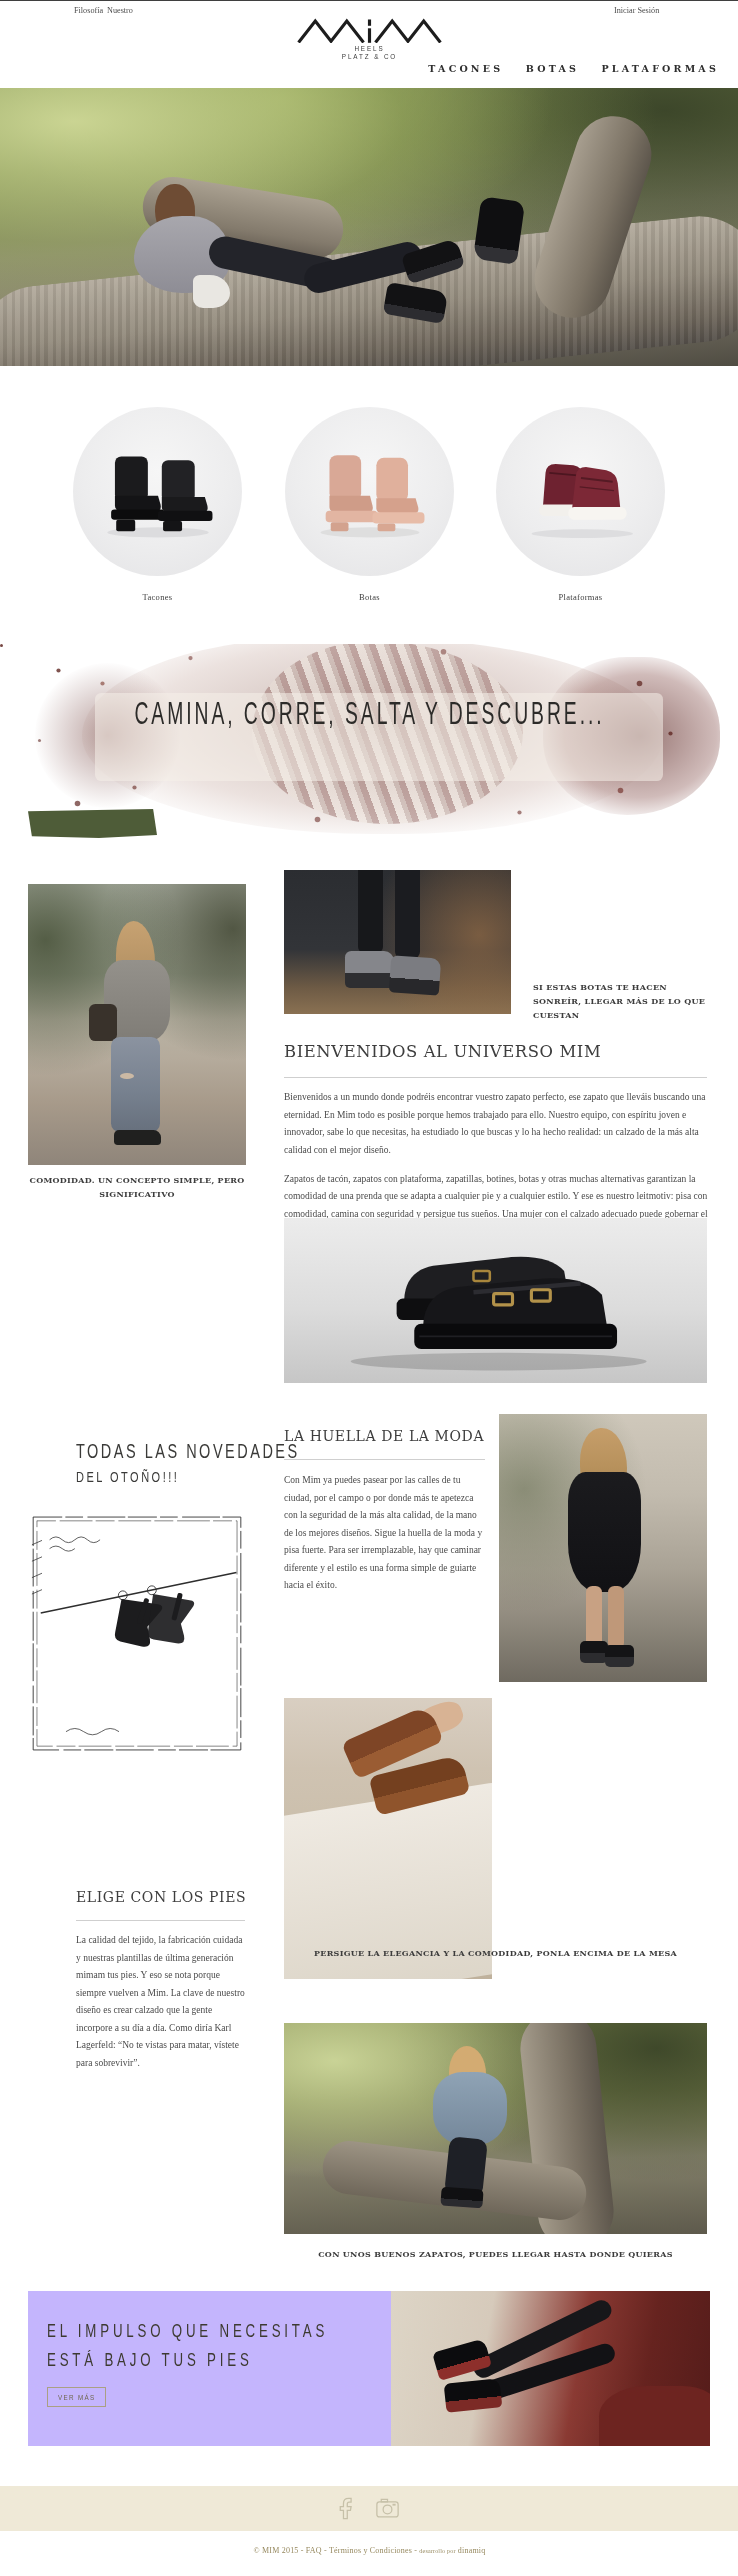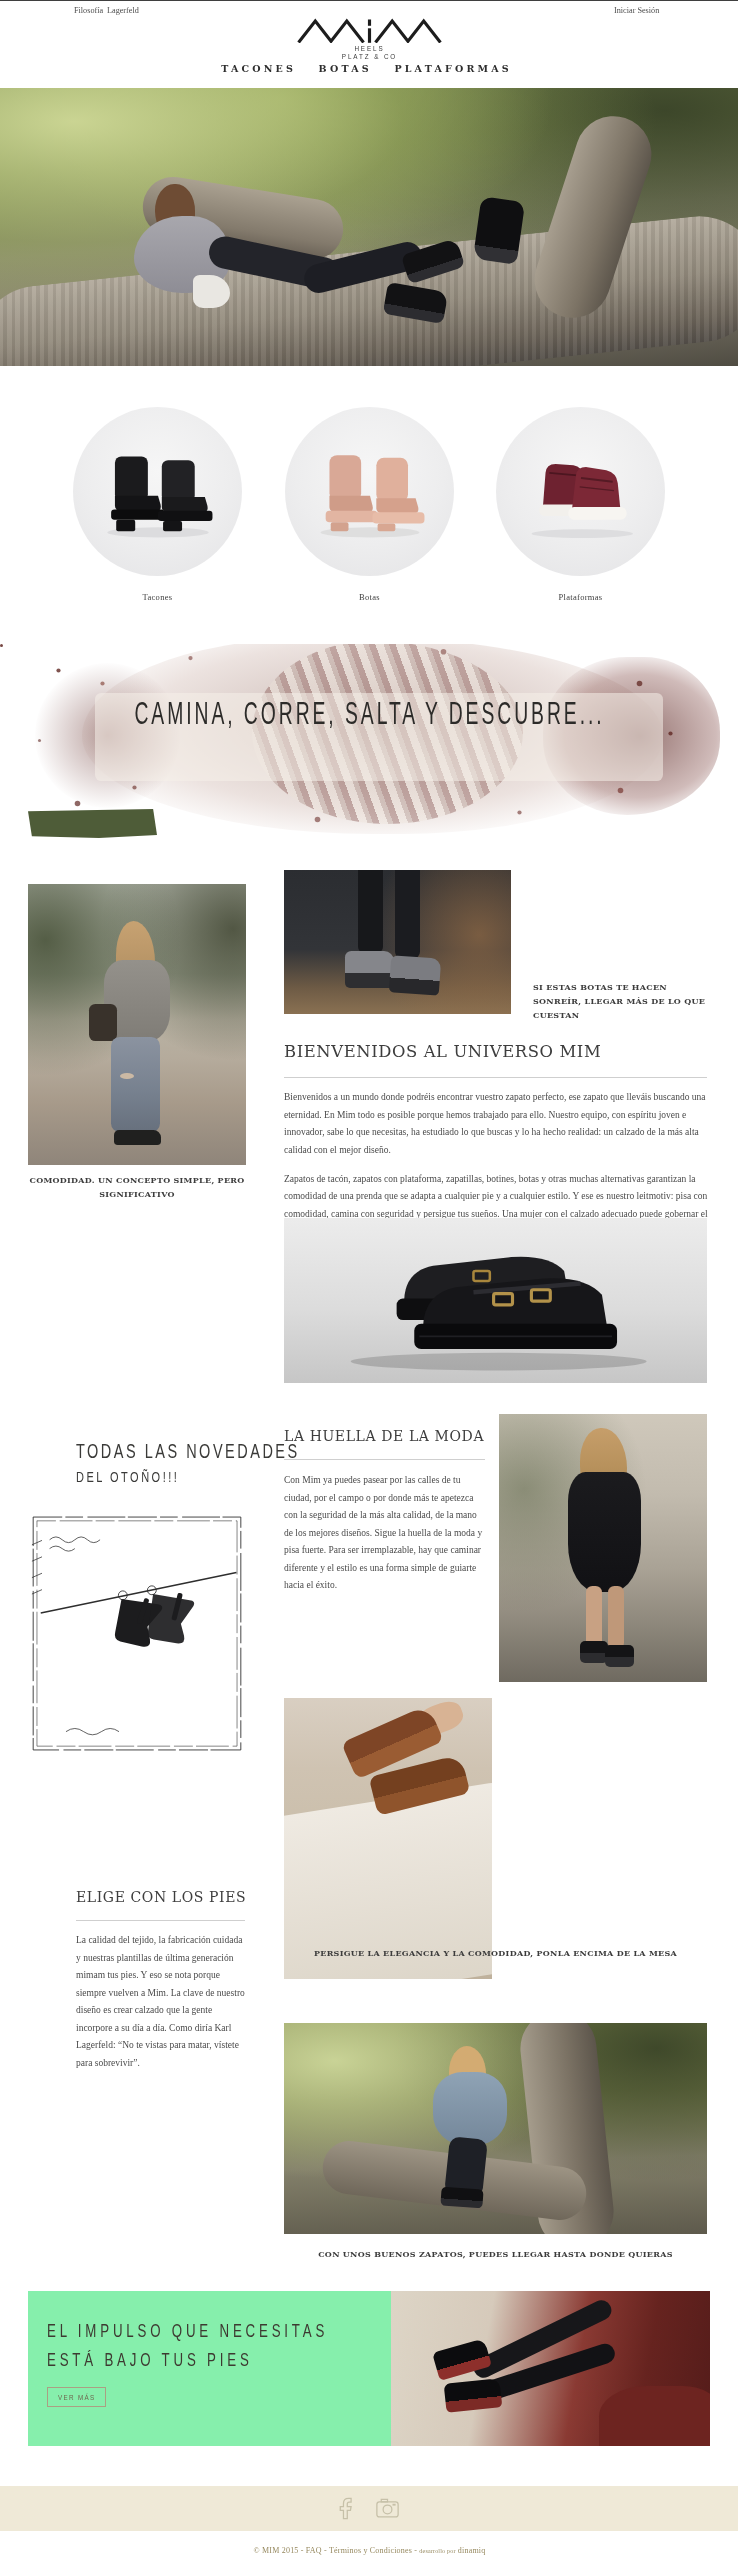--- a/index.html
+++ b/index.html
@@ -7,21 +7,21 @@
   body { font-family:"Liberation Serif", serif; }
   .page { position:relative; width:739px; height:2576px; margin:0 auto; background:#fff; overflow:hidden; }
   .abs { position:absolute; }
 
   
   .topline { left:0; top:0; width:739px; height:1.3px; background:#3f3f3f; }
   .toplink { font-size:8.2px; color:#4c4c4c; cursor:pointer; }
   .logo-wrap { left:0; top:16.4px; width:739px; text-align:center; }
   .logo-svg { display:inline-block; }
   .tagline { font-family:"Liberation Sans", sans-serif; font-size:6.3px; letter-spacing:1.9px; color:#3a3a3a; line-height:1.25; }
-  .mainnav { left:10px; top:63px; width:713px; text-align:center; }
+  .mainnav { left:16px; top:63px; width:713px; text-align:right; }
   .mainnav .navitem { display:inline-block; margin:0 10px; font-family:"DejaVu Serif", serif; font-weight:700; font-size:9.5px; letter-spacing:3.2px; color:#2e2e2e; cursor:pointer; }
 
   
   .hero { left:0; top:88px; width:739px; height:278px; overflow:hidden;
     background:
       radial-gradient(ellipse at 10% 12%, rgba(206,216,150,.95), rgba(150,170,90,.45) 35%, rgba(0,0,0,0) 62%),
       radial-gradient(ellipse at 38% 4%, rgba(176,190,112,.8), rgba(0,0,0,0) 42%),
       radial-gradient(ellipse at 90% 8%, rgba(54,64,38,.9), rgba(0,0,0,0) 55%),
       radial-gradient(ellipse at 70% 45%, rgba(120,130,90,.5), rgba(0,0,0,0) 52%),
       linear-gradient(175deg,#7a8a52 0%,#79844f 25%,#8f8c74 50%,#8a8372 70%,#6d685c 85%,#4f4c42 100%);
@@ -132,21 +132,21 @@
     background:linear-gradient(180deg,#9d9484,#6f675a); }
   .t2-hair { left:165px; top:23px; width:37px; height:54px; background:#d3ab72; border-radius:48% 52% 45% 50%; }
   .t2-jacket { left:149px; top:49px; width:74px; height:73px; background:linear-gradient(#8fa3b5,#74879a); border-radius:40% 40% 42% 42%; }
   .t2-jeans { left:163px; top:115px; width:38px; height:58px; background:#1e2026; border-radius:10px; transform:rotate(6deg); }
   .t2-shoe { left:157px; top:165px; width:42px; height:19px; background:linear-gradient(180deg,#101012 62%,#2a2a2e 62%); border-radius:5px; transform:rotate(4deg); }
 
   
   .sketchbox { background:#fff; }
 
   
-  .cta { left:28px; top:2291px; width:682px; height:155px; background:#86efac; overflow:hidden; }
+  .cta { left:28px; top:2291px; width:682px; height:155px; background:#c4b5fd; overflow:hidden; }
   .cta-line { font-size:13.3px; color:#3d3a31; }
   .cta-line span { letter-spacing:3.8px; }
   .cta-btn { border:0.6px solid #aaa083; color:#6f674f; font-family:"Liberation Sans", sans-serif; font-size:6.3px;
     letter-spacing:1.3px; padding:5.7px 10px; background:transparent; cursor:pointer; }
   .cta-photo { left:363px; top:0; width:319px; height:155px;
     background: linear-gradient(100deg,#ddd5c6 0%,#d6cabb 30%,#8a3a33 58%,#66231f 78%,#541c1a 100%); }
   .cta-leg1 { left:76px; top:38px; width:151px; height:20px; transform:rotate(-26deg); background:#17171a; border-radius:10px; }
   .cta-leg2 { left:76px; top:73px; width:151px; height:20px; transform:rotate(-18deg); background:#121215; border-radius:10px; }
   .cta-shoe1 { left:44px; top:54px; width:54px; height:29px; transform:rotate(-16deg); border-radius:6.3px 10px 5px 5px;
     background:linear-gradient(180deg,#0c0c0e 62%,#8d2f2b 62%); }
@@ -161,21 +161,21 @@
   .copyright .tiny { font-size:6px; }
 </style>
 </head>
 <body>
 
 <div class="page">
 
   <div class="abs topline"></div>
 
   <div class="abs toplink" style="left:74px; top:5.7px;">Filosofía</div>
-  <div class="abs toplink" style="left:107px; top:5.7px;">Lagerfeld</div>
+  <div class="abs toplink" style="left:107px; top:5.7px;">Nuestro</div>
   <div class="abs toplink" style="left:614px; top:5.7px;">Iniciar Sesión</div>
 
   <div class="abs logo-wrap">
     <svg class="logo-svg" width="145" height="26.5" viewBox="0 0 230 42">
       <g stroke="#1d1d1d" stroke-width="5" fill="none" stroke-linecap="square">
         <polyline points="4,40 29,8 54,40 79,8 104,40"></polyline>
         <line x1="115" y1="22" x2="115" y2="40"></line>
         <line x1="115" y1="8" x2="115" y2="13"></line>
         <polyline points="126,40 151,8 176,40 201,8 226,40"></polyline>
       </g>

